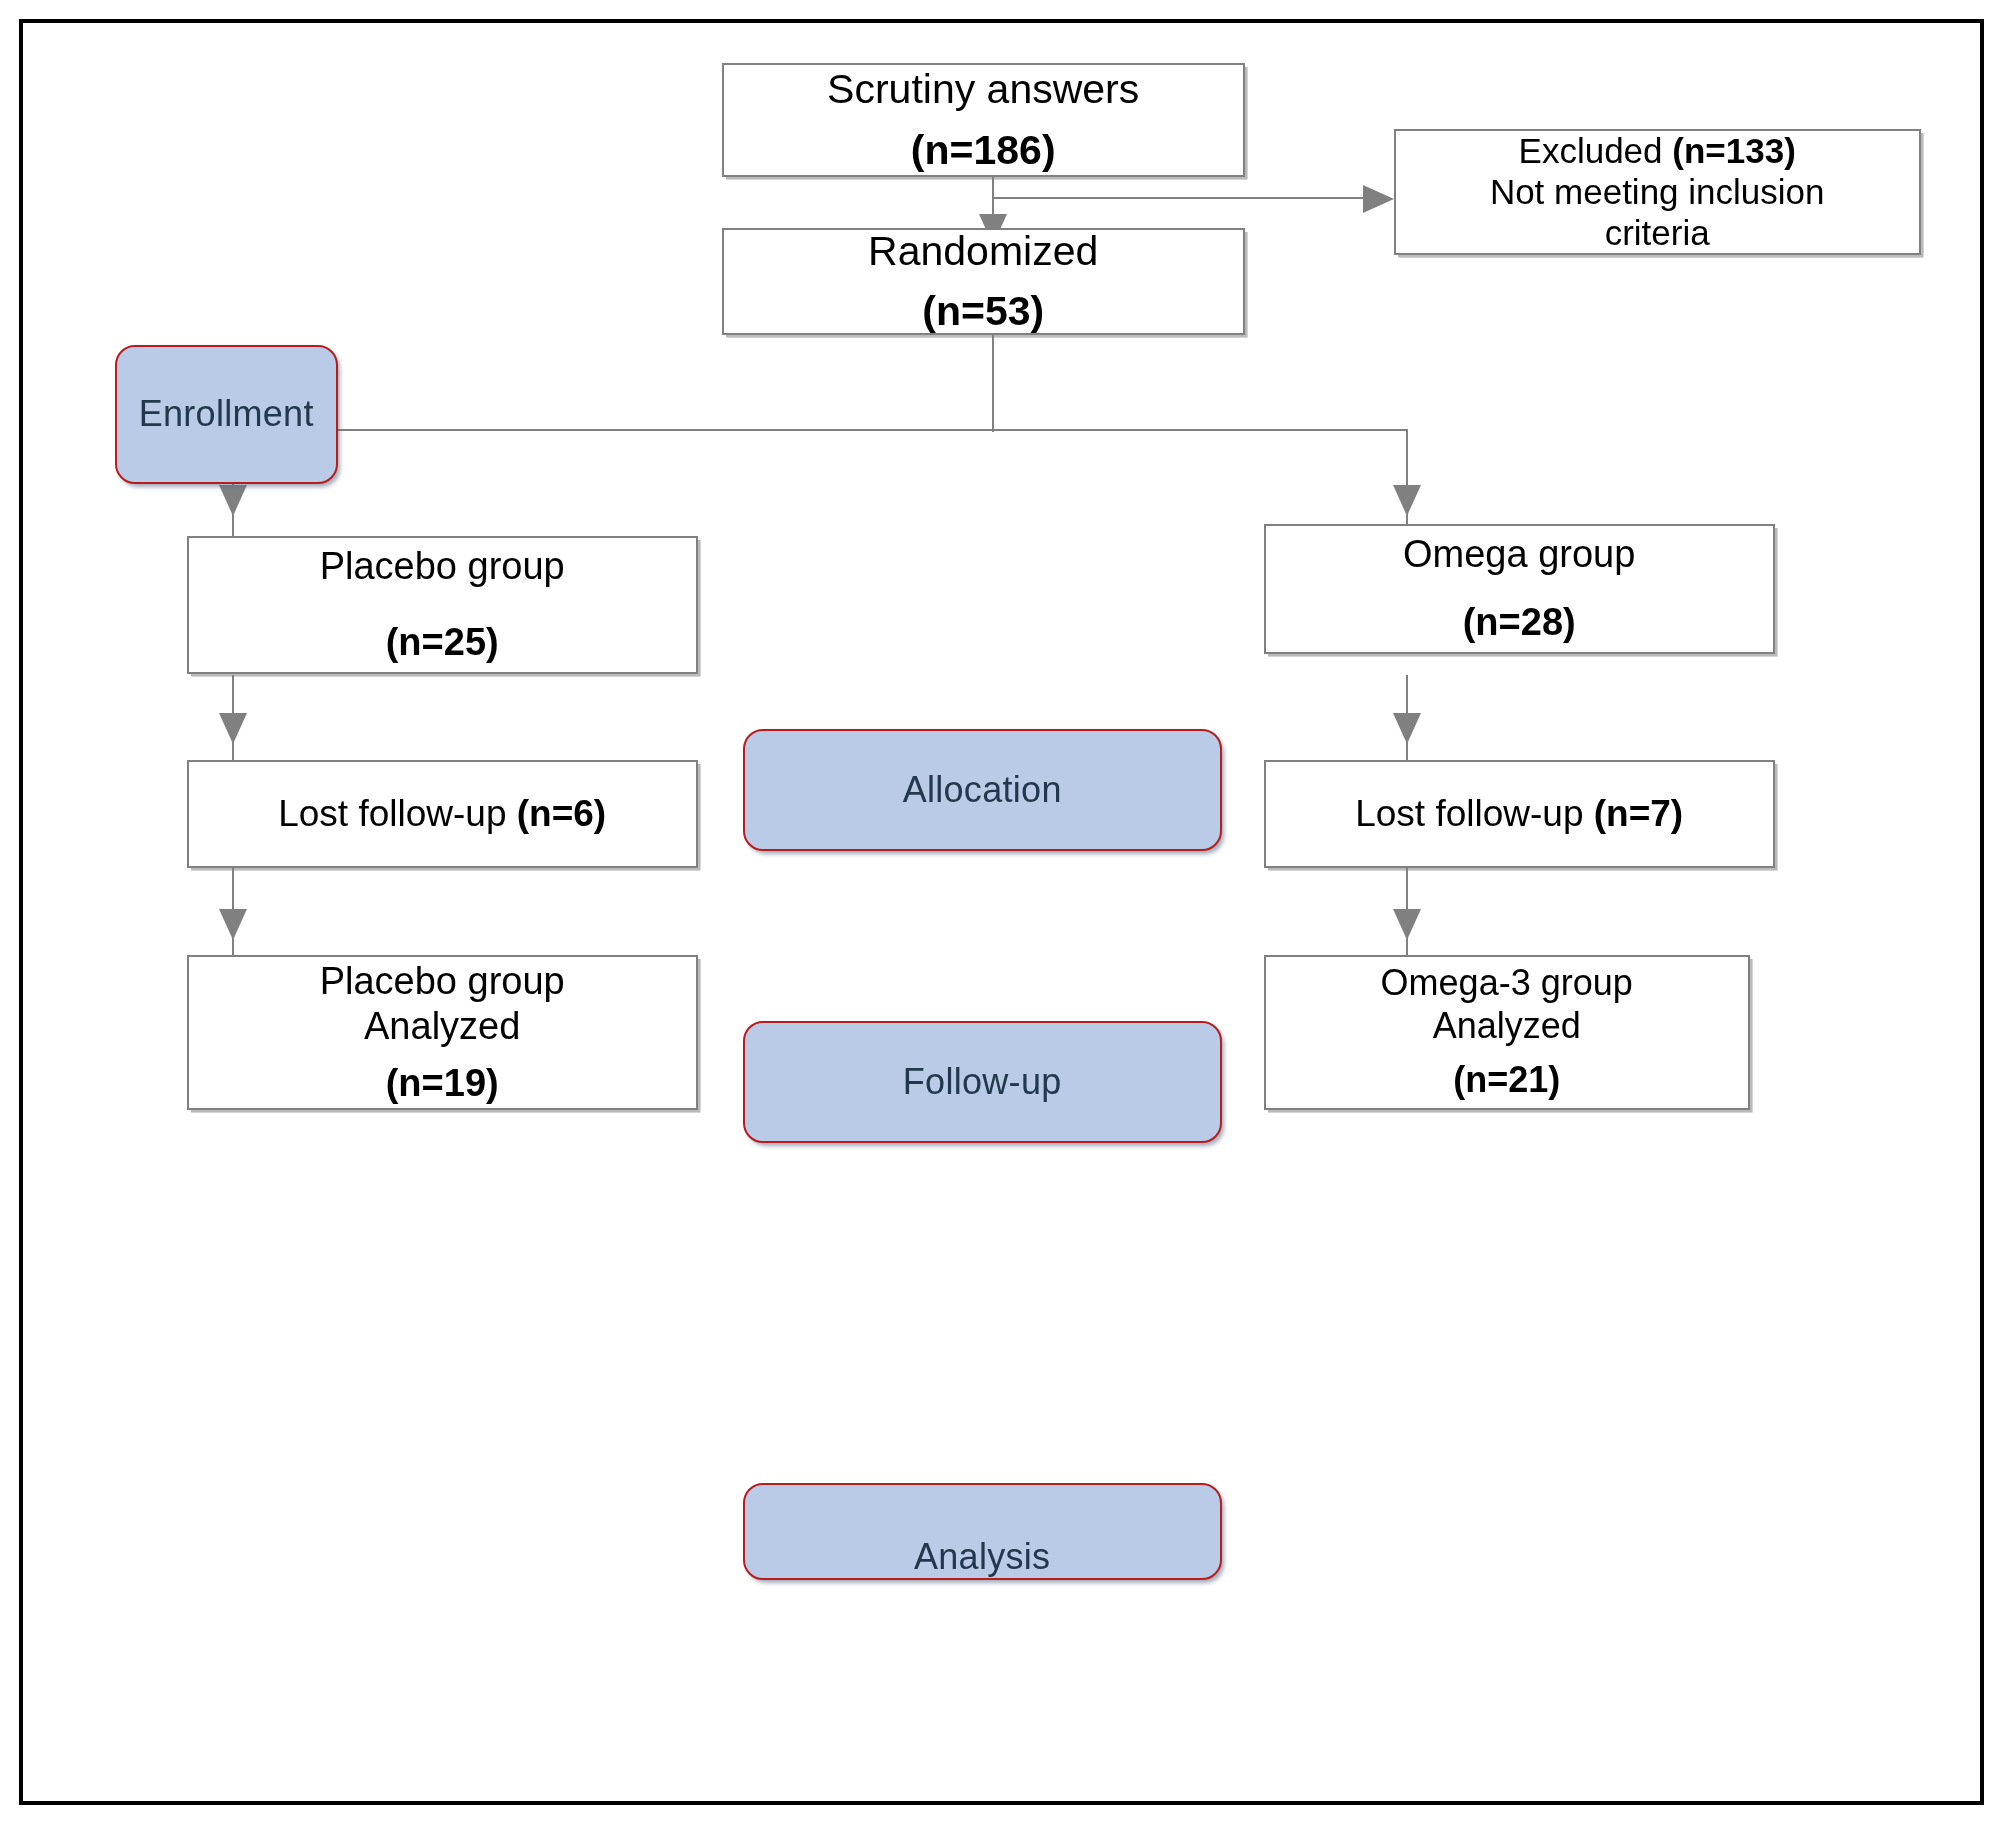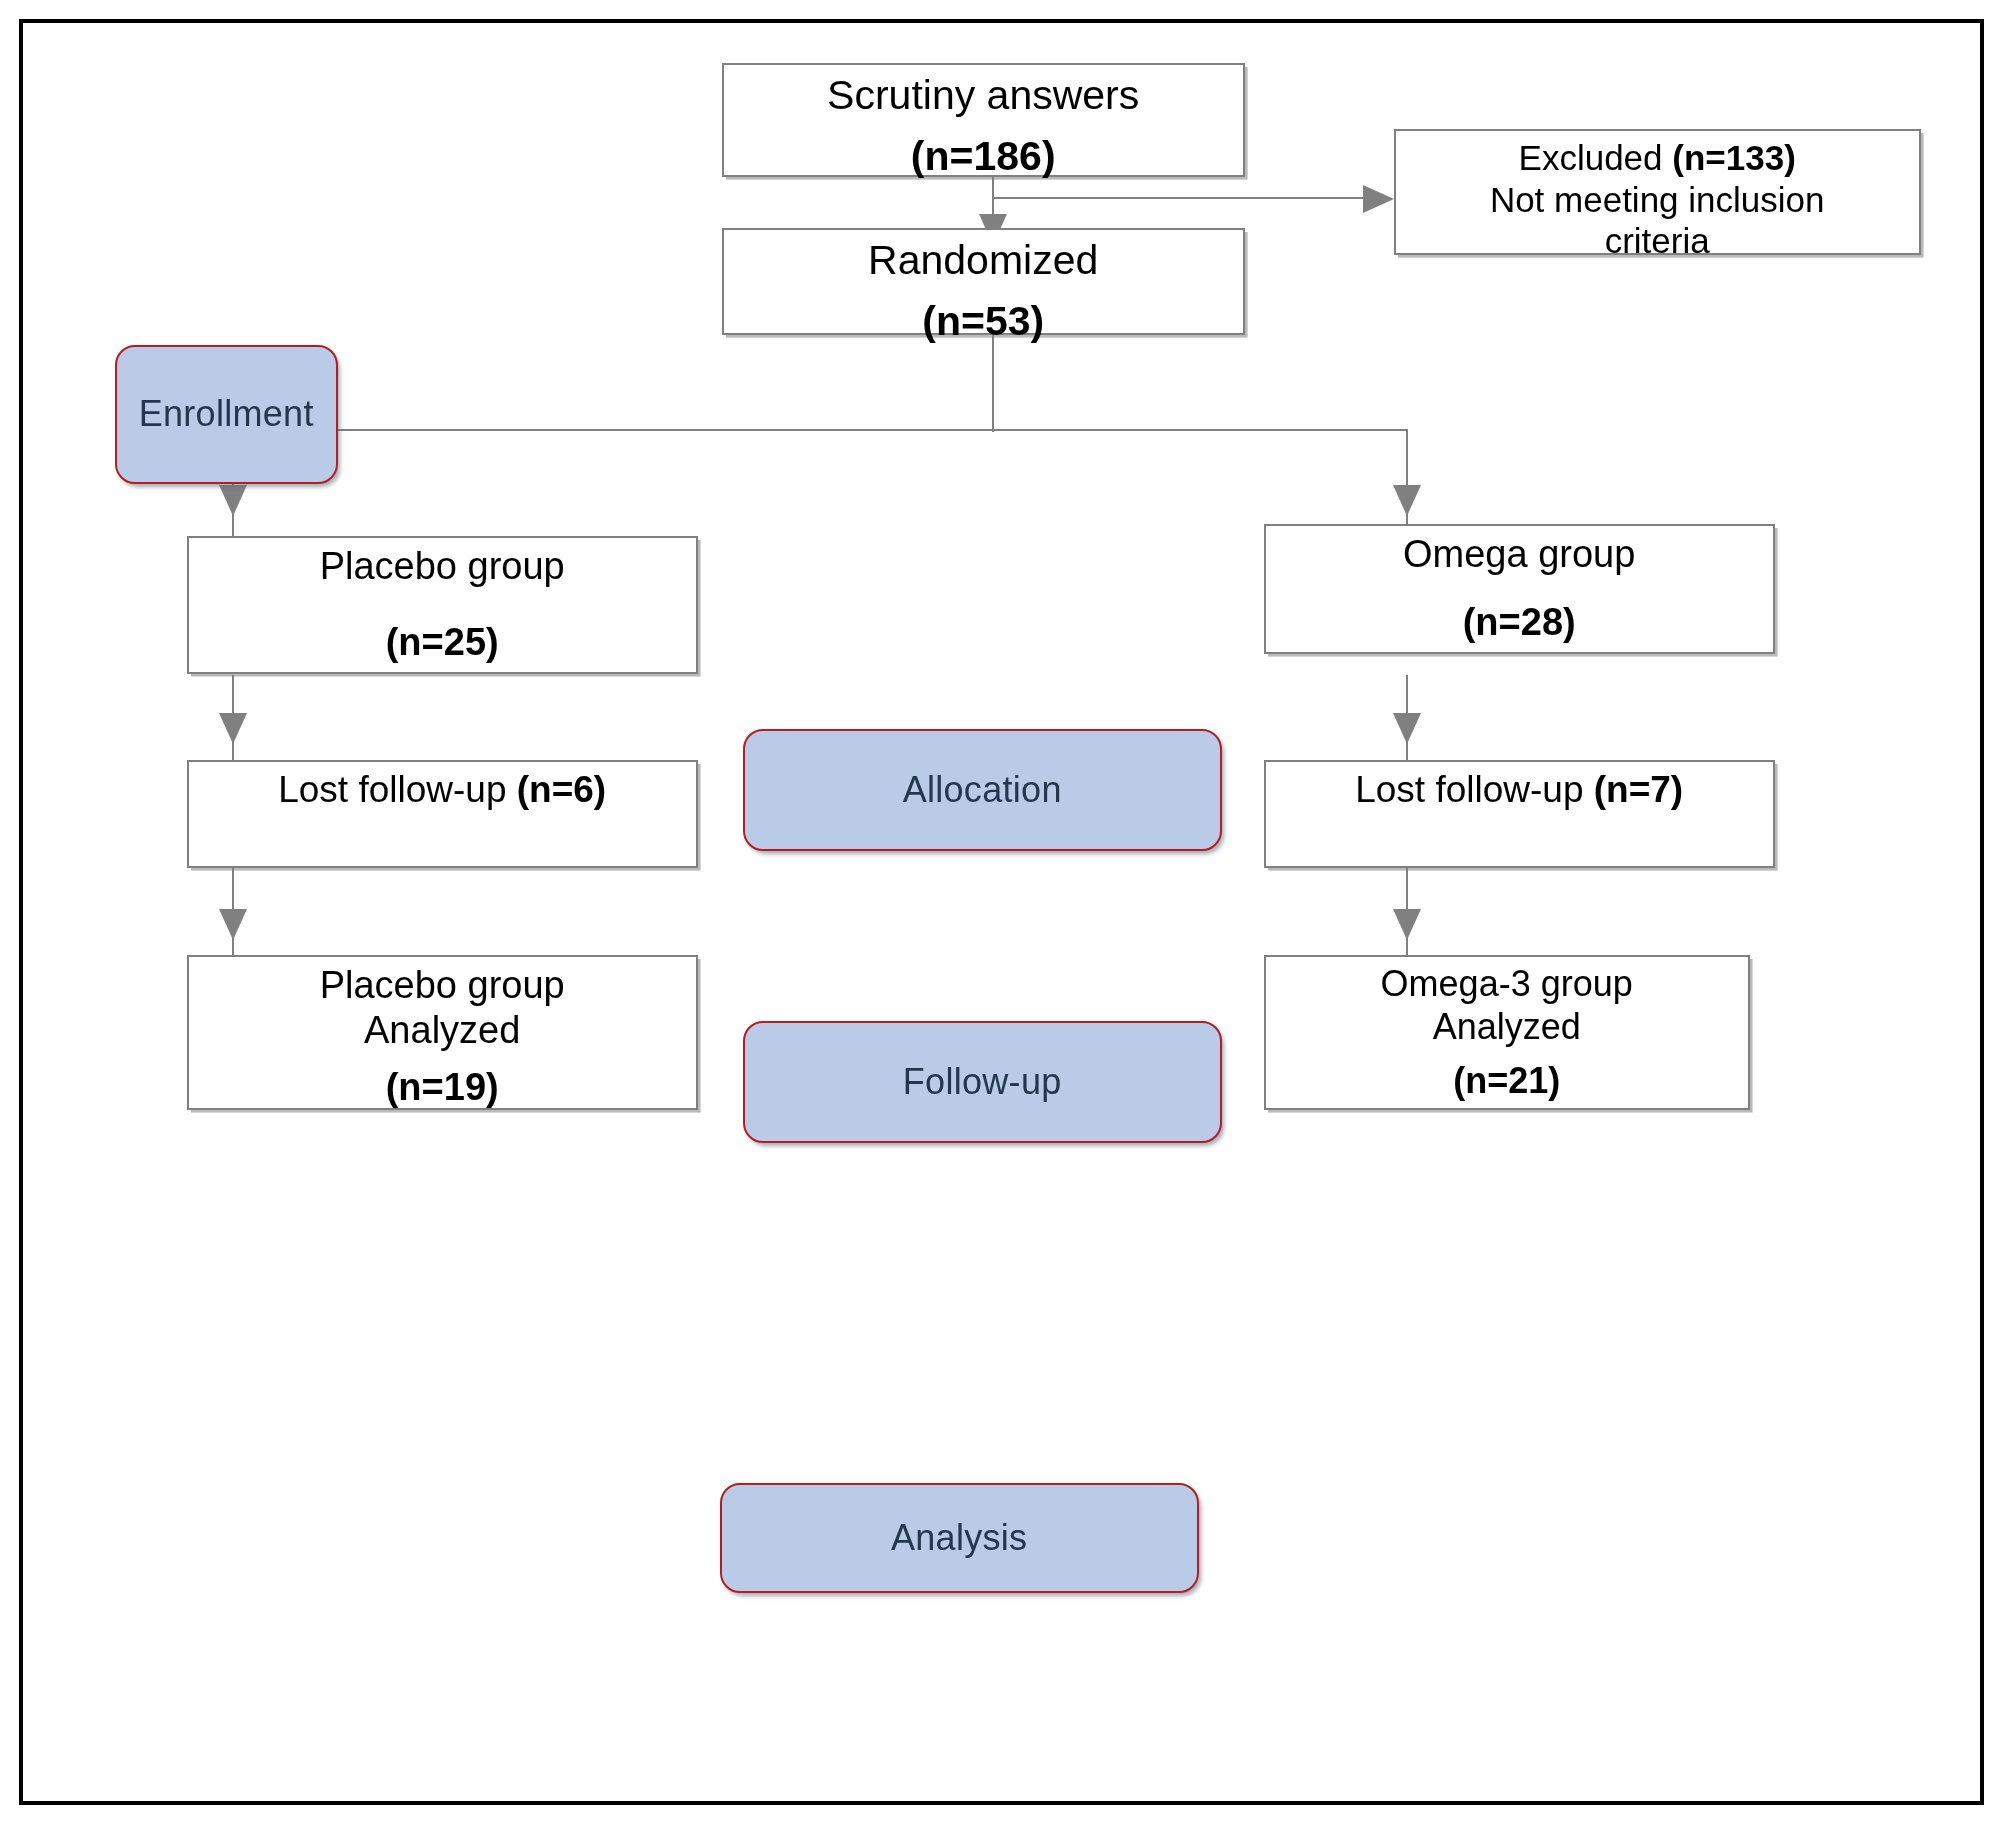--- a/index.html
+++ b/index.html
@@ -33,21 +33,21 @@
   
   .flow-box {
     position: absolute;
     box-sizing: border-box;
     background: #ffffff;
     border: 2.7px solid #808080;
     box-shadow: 3.3px 3.3px 0 -0.7px rgba(130,130,130,0.55);
     display: flex;
     flex-direction: column;
     align-items: center;
-    justify-content: flex-start;
+    justify-content: center;
     text-align: center;
     color: #000000;
     font-size: 37px;
     line-height: 1.18;
     padding: 6.7px 9.4px;
   }
   .flow-box .line { display: block; width: 100%; }
   .flow-box .gap { display: block; height: 31px; }
   .bold { font-weight: bold; margin-top: 12px; }
 
@@ -136,21 +136,21 @@
     </div>
 
     <div class="stage-pill" style="left:720px; top:706px; width:479px; height:122px;">
       <span>Allocation</span>
     </div>
 
     <div class="stage-pill" style="left:720px; top:998px; width:479px; height:122px;">
       <span>Follow-up</span>
     </div>
 
-    <div class="stage-pill" style="left:697px; top:1460px; width:479px; height:110px;">
+    <div class="stage-pill" style="left:720px; top:1460px; width:479px; height:97px;align-items:flex-end;">
       <span>Analysis</span>
     </div>
 
     <div class="flow-box" style="left:699px; top:40px; width:523px; height:114px; font-size:41px;">
       <span class="line">Scrutiny answers</span>
       <span class="line bold">(n=186)</span>
     </div>
 
     <div class="flow-box" style="left:1371px; top:106px; width:527px; height:126px; font-size:35px;">
       <span class="line"><span>Excluded </span><span class="bold">(n=133)</span></span>

